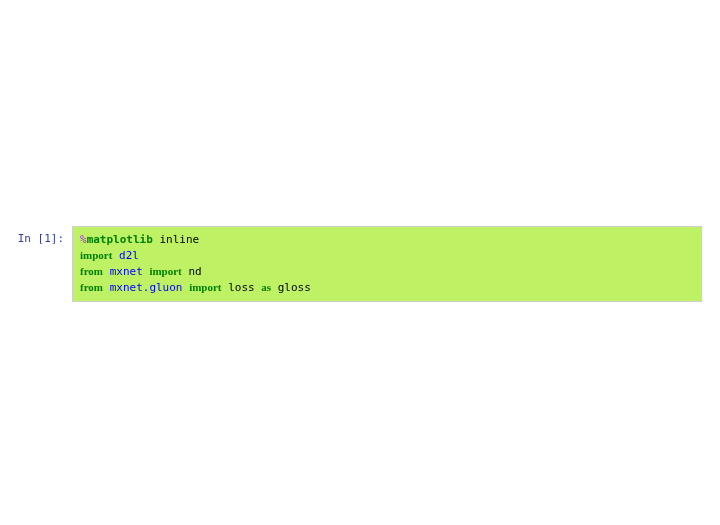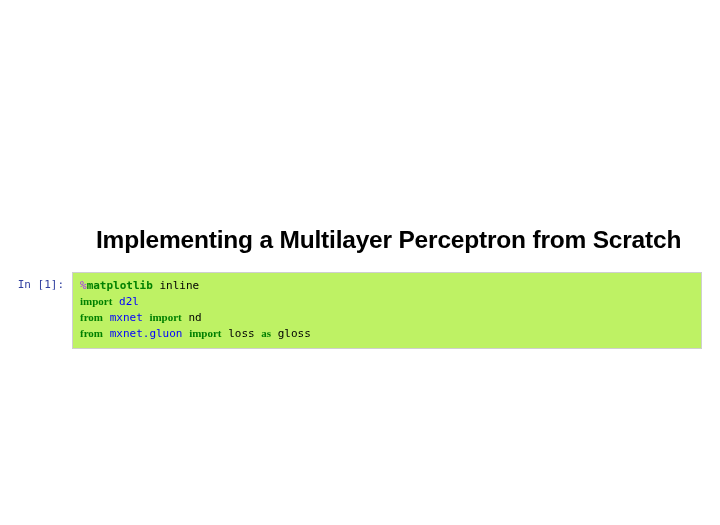--- a/index.html
+++ b/index.html
@@ -56,20 +56,19 @@
   .tok-pct    { color: #AA22FF; }                 
   .tok-magic  { color: #008000; font-weight: 700; } 
   .tok-plain  { color: #000000; }
   .tok-kw     { color: #008000; font-weight: 700; font-family: Liberation Serif, serif; } 
   .tok-mod    { color: #0000FF; font-weight: 400; } 
 </style>
 </head>
 <body>
 
 <div class="page">
-  <h1 class="title">Implementing a Multilayer Perceptron from Scratch</h1>
 
   <div class="cell">
     <div class="prompt">In [1]:</div>
 
     <div class="code-box"><span class="code-line"><span class="tok-pct">%</span><span class="tok-magic">matplotlib</span><span class="tok-plain"> </span><span class="tok-plain">inline</span></span><span class="code-line"><span class="tok-kw">import</span><span class="tok-plain"> </span><span class="tok-mod">d2l</span></span><span class="code-line"><span class="tok-kw">from</span><span class="tok-plain"> </span><span class="tok-mod">mxnet</span><span class="tok-plain"> </span><span class="tok-kw">import</span><span class="tok-plain"> </span><span class="tok-plain">nd</span></span><span class="code-line"><span class="tok-kw">from</span><span class="tok-plain"> </span><span class="tok-mod">mxnet.gluon</span><span class="tok-plain"> </span><span class="tok-kw">import</span><span class="tok-plain"> </span><span class="tok-plain">loss</span><span class="tok-plain"> </span><span class="tok-kw">as</span><span class="tok-plain"> </span><span class="tok-plain">gloss</span></span></div>
   </div>
 </div>
 
 </body></html>

